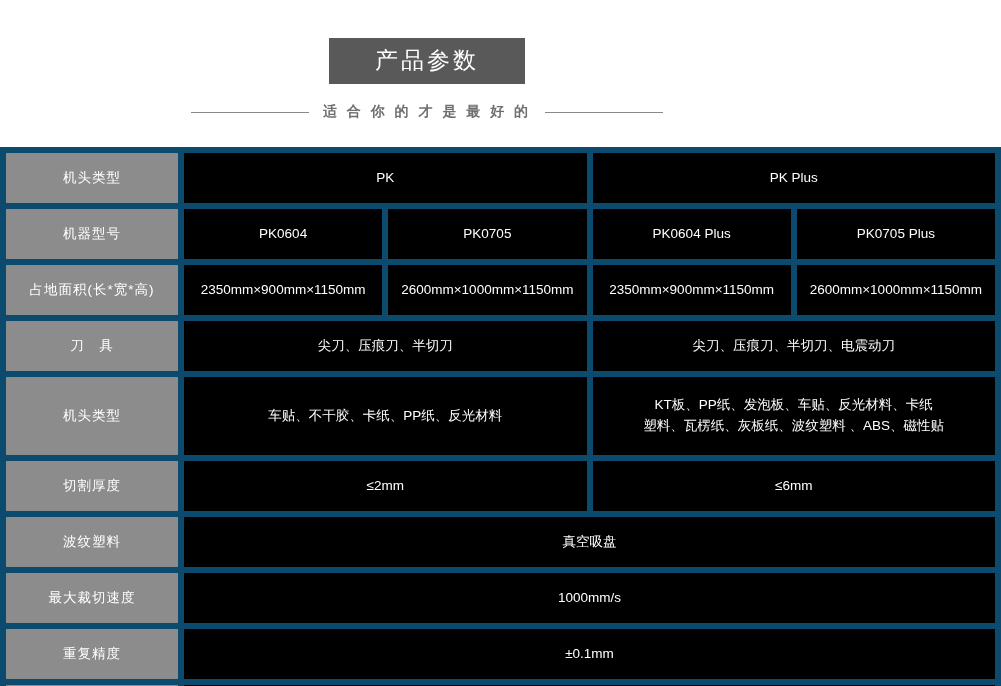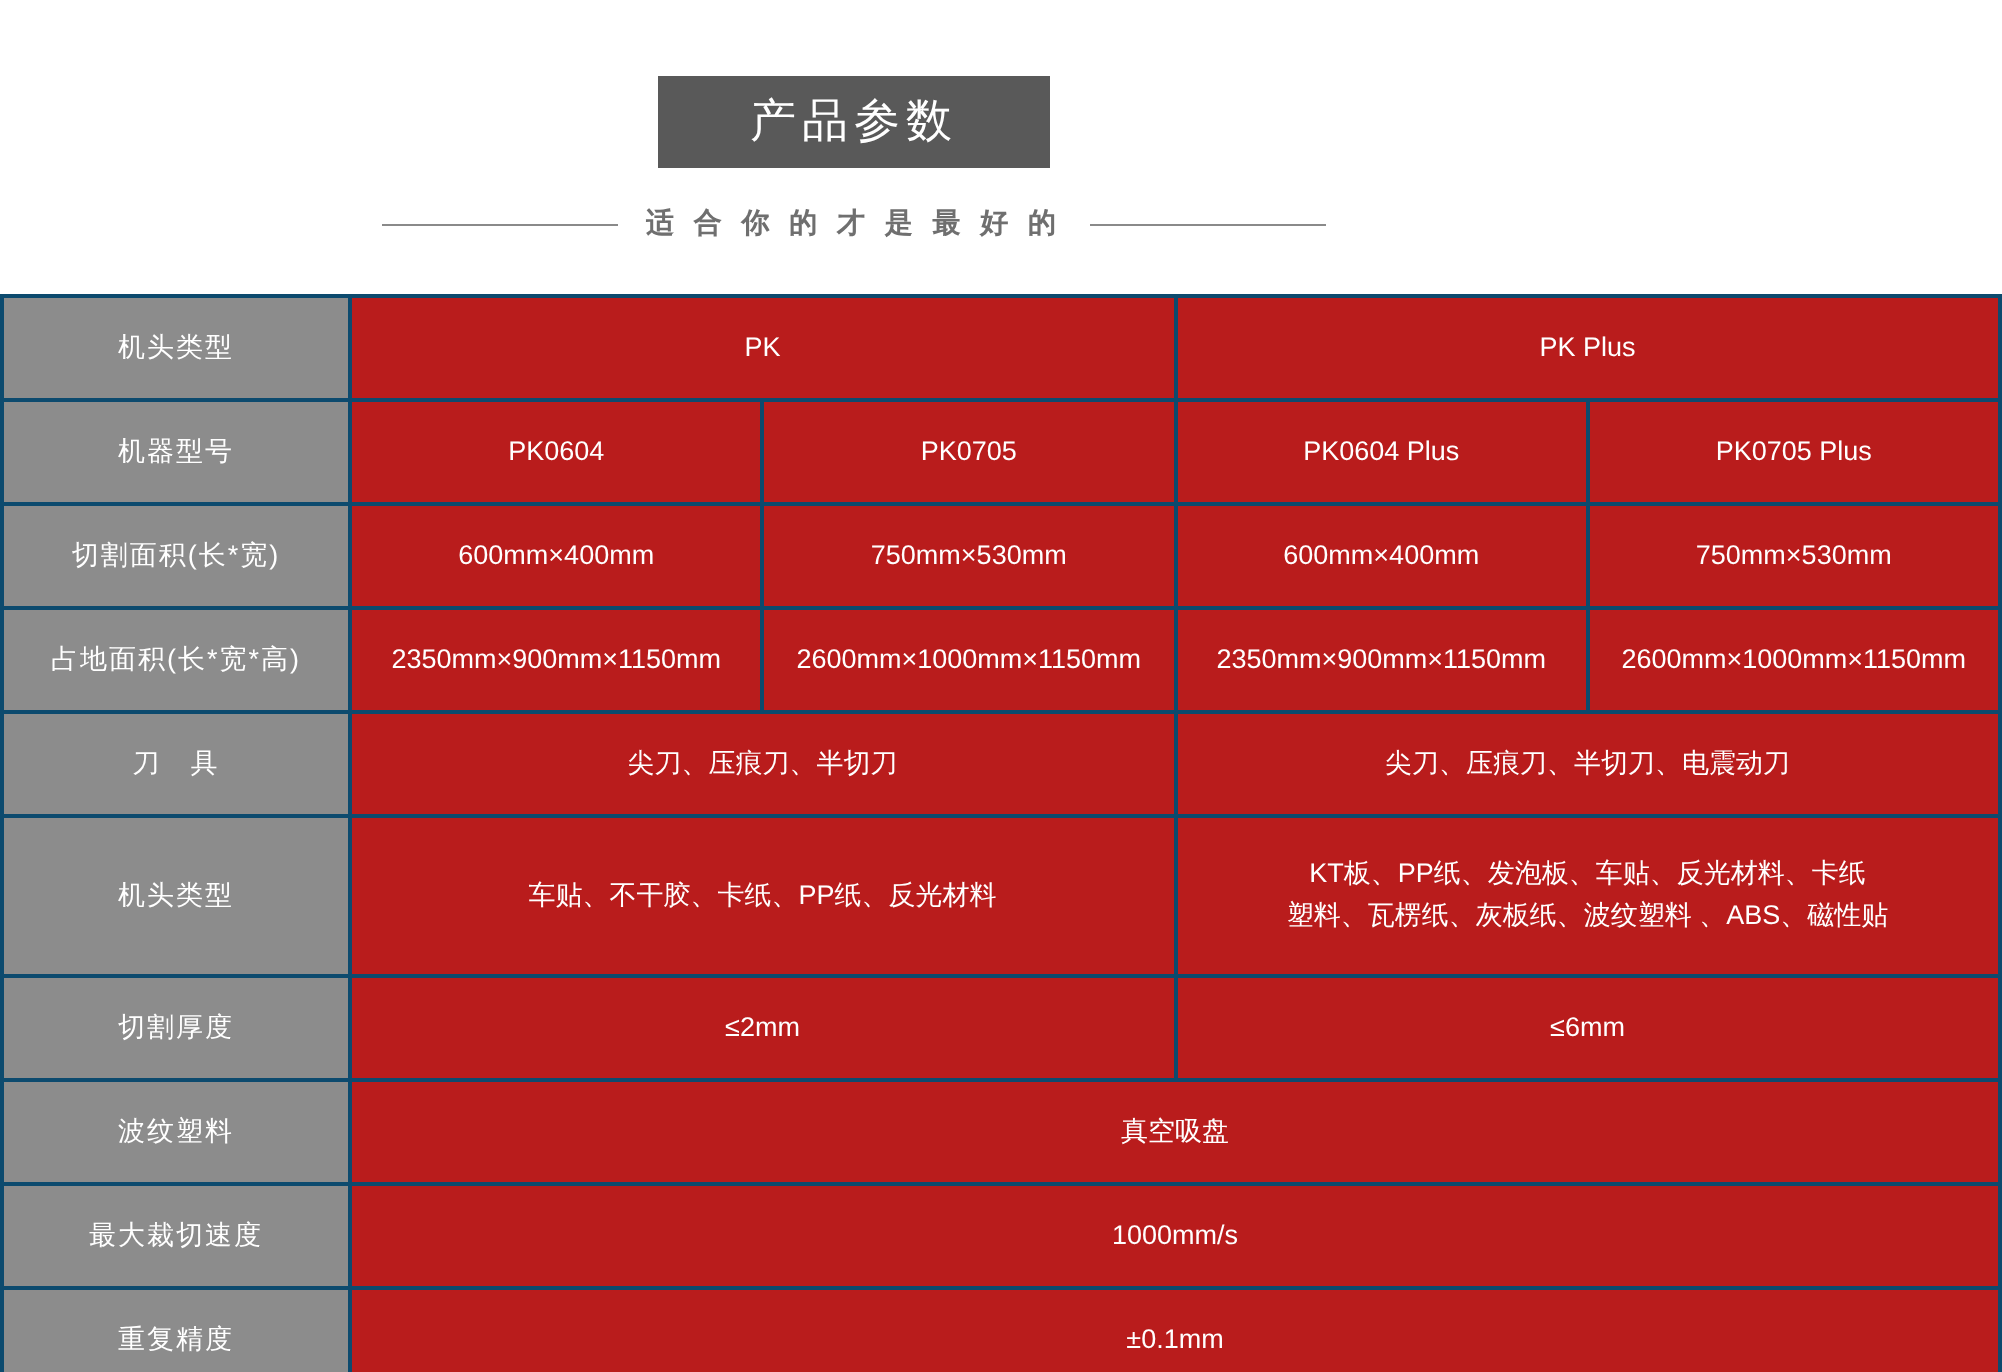--- a/index.html
+++ b/index.html
@@ -60,35 +60,35 @@
   .table-wrap {
     margin-top: 26px;
     padding: 0 0px;
   }
   table.spec {
     width: 1001px;
     border-collapse: collapse;
     table-layout: fixed;
   }
   table.spec td {
-    border: 2px solid #0c4a6e;
+    border: 6px solid #0c4a6e;
     text-align: center;
     vertical-align: middle;
     font-size: 13.5px;
     color: #ffffff;
     padding: 6px 4px;
     line-height: 1.55;
   }
   td.label {
     background: #8c8c8c;
     width: 164px;
     letter-spacing: 1px;
   }
   td.value {
-    background: #b91c1c;
+    background: #000000;
   }
   .row-tall td { height: 38px; }
   .row-materials td { height: 66px; }
   .two-line { line-height: 1.7; }
 </style>
 </head>
 <body>
 
 <div class="page">
 
@@ -108,27 +108,20 @@
             <td class="label">机头类型</td>
             <td class="value" colspan="2">PK</td>
             <td class="value" colspan="2">PK Plus</td>
           </tr>
           <tr class="row-tall">
             <td class="label">机器型号</td>
             <td class="value">PK0604</td>
             <td class="value">PK0705</td>
             <td class="value">PK0604 Plus</td>
             <td class="value">PK0705 Plus</td>
-          </tr>
-          <tr class="row-tall">
-            <td class="label">切割面积(长*宽)</td>
-            <td class="value">600mm×400mm</td>
-            <td class="value">750mm×530mm</td>
-            <td class="value">600mm×400mm</td>
-            <td class="value">750mm×530mm</td>
           </tr>
           <tr class="row-tall">
             <td class="label">占地面积(长*宽*高)</td>
             <td class="value">2350mm×900mm×1150mm</td>
             <td class="value">2600mm×1000mm×1150mm</td>
             <td class="value">2350mm×900mm×1150mm</td>
             <td class="value">2600mm×1000mm×1150mm</td>
           </tr>
           <tr class="row-tall">
             <td class="label">刀　具</td>

